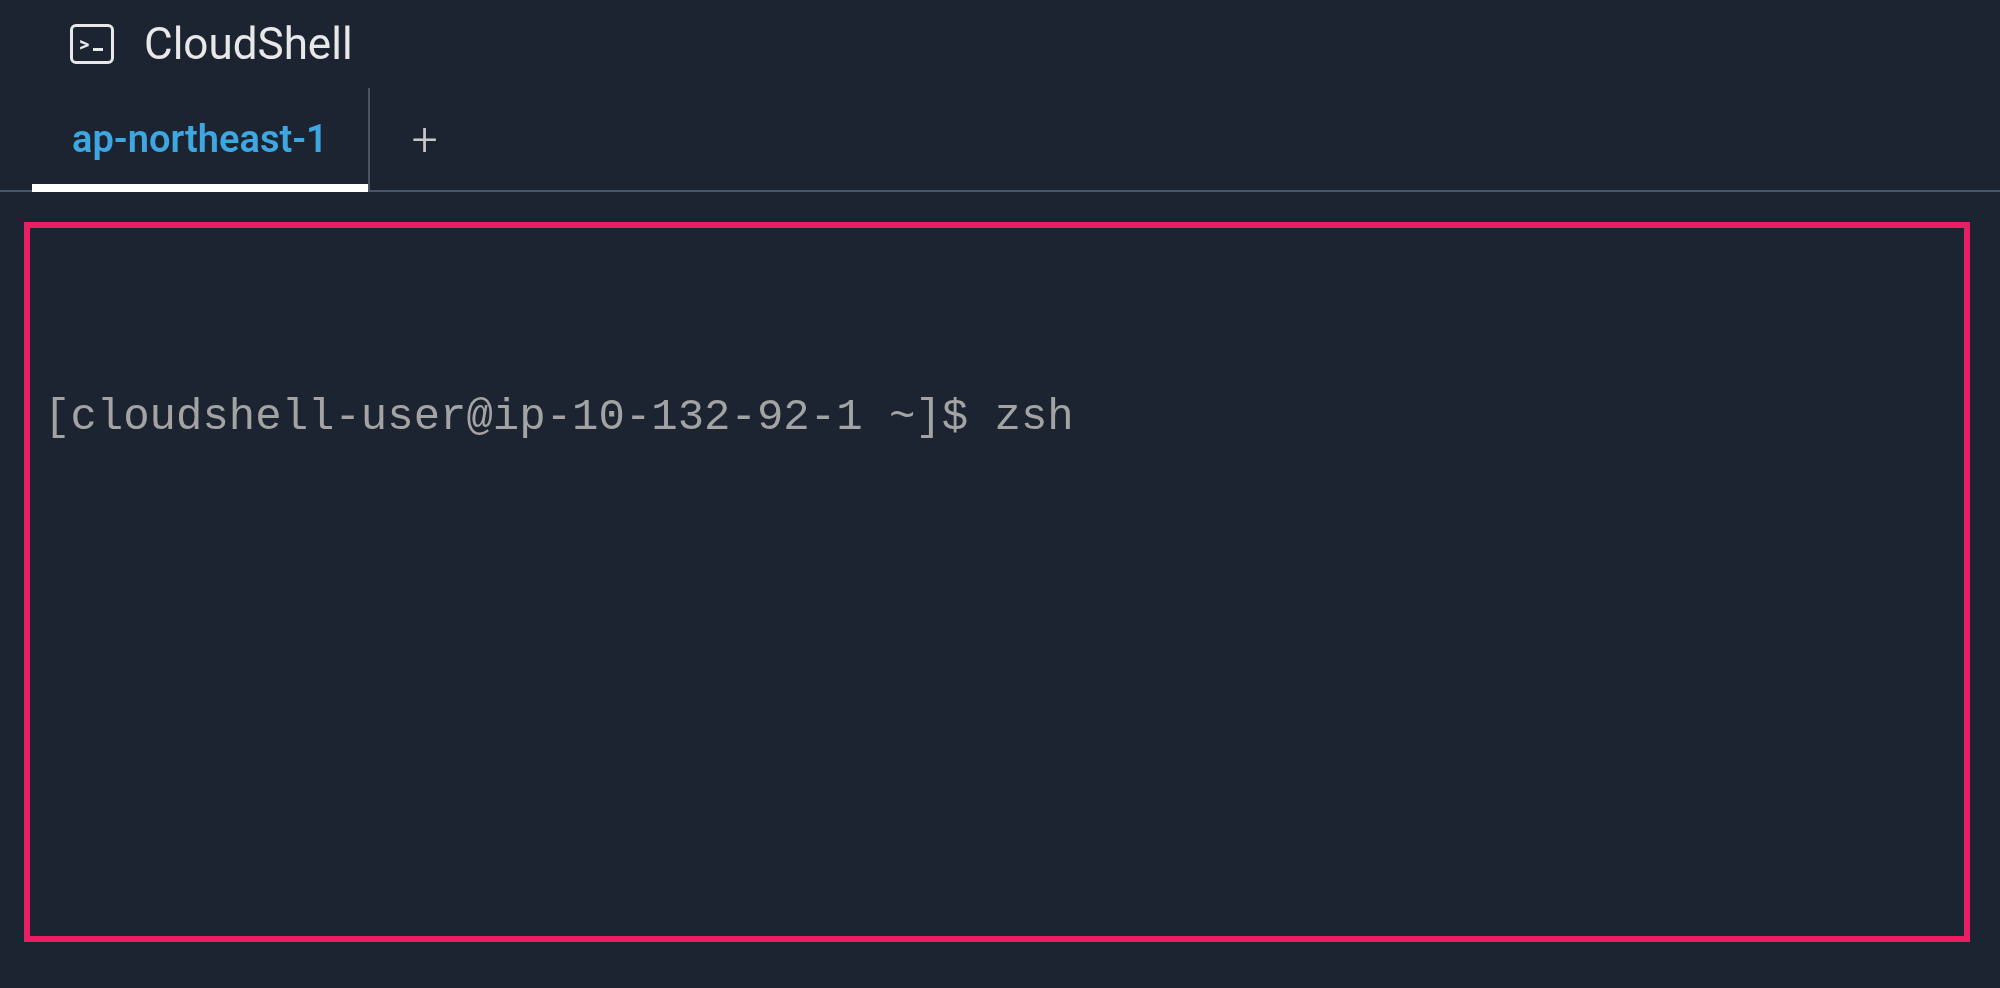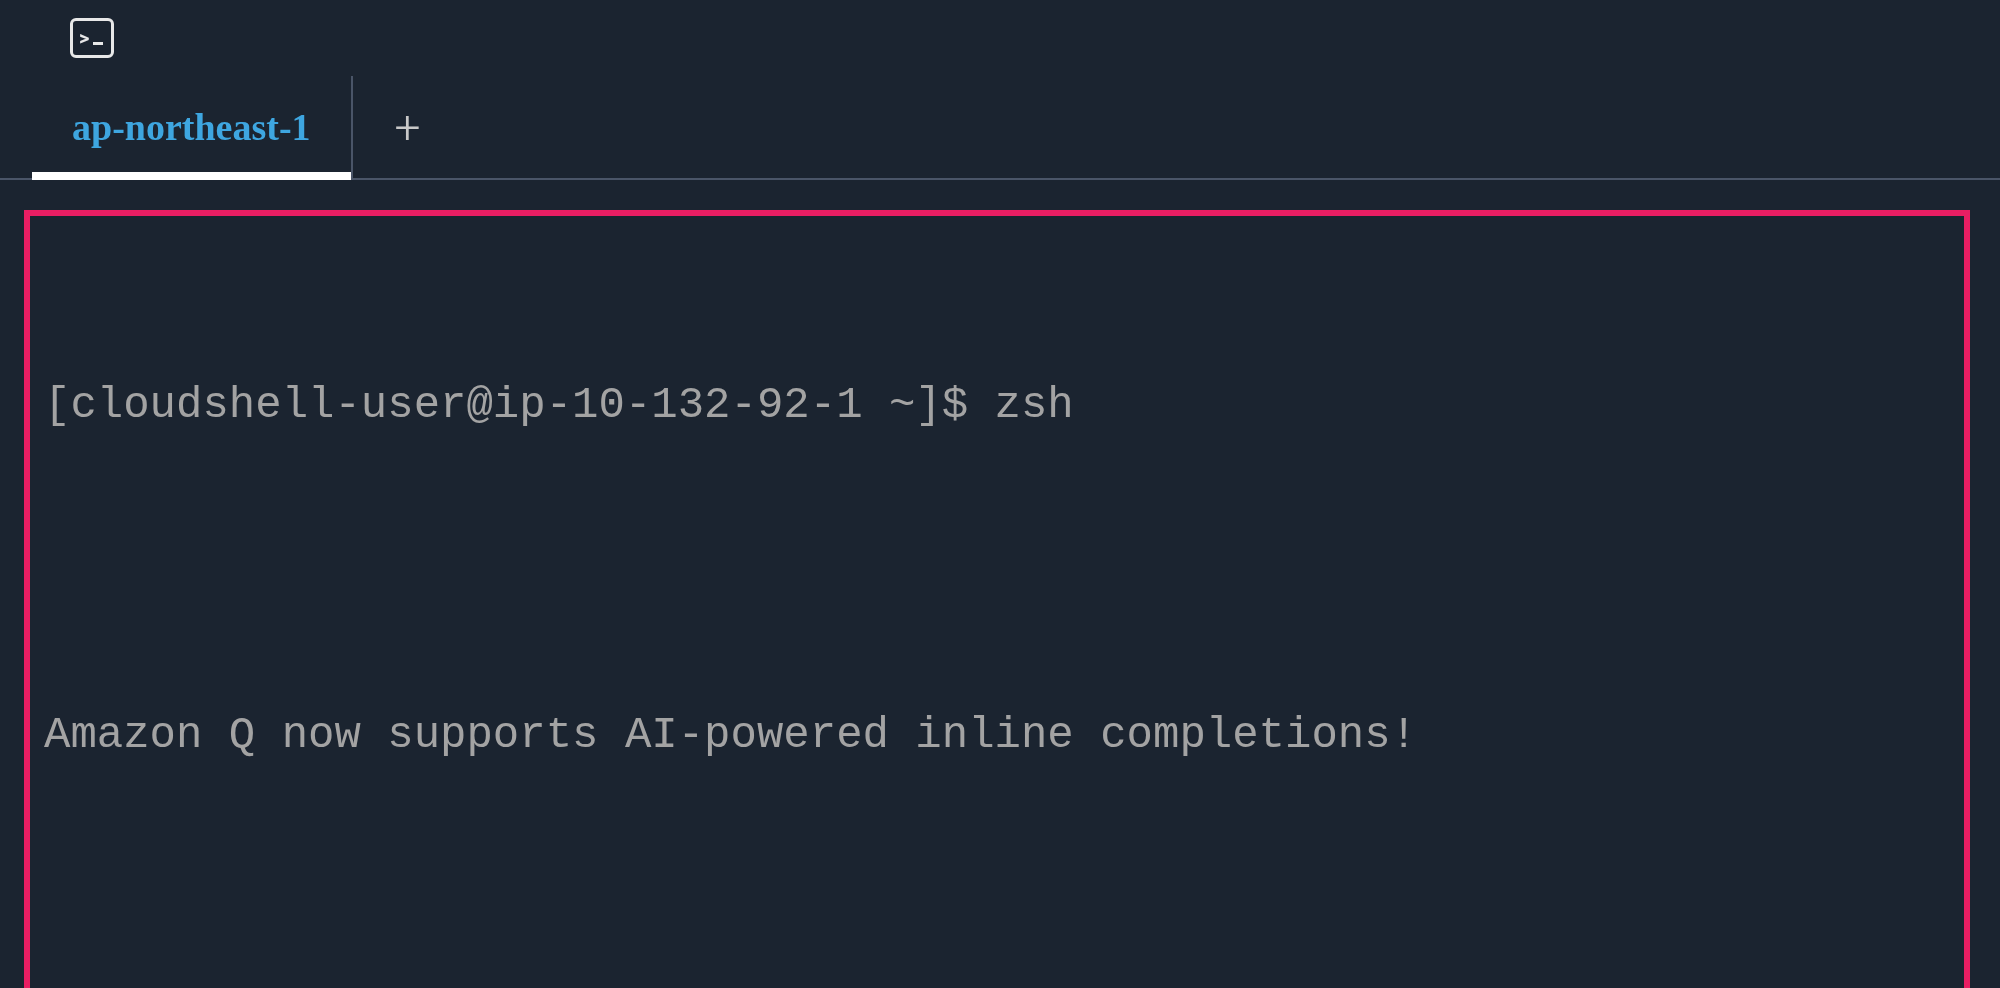--- a/index.html
+++ b/index.html
@@ -63,21 +63,20 @@
   .tab {
     display: flex;
     align-items: center;
     padding: 0 40px;
     font-size: 38px;
     color: #3ea6e0;
     font-weight: 600;
     border-right: 2px solid #4a5568;
     position: relative;
     cursor: pointer;
-    font-family: Liberation Serif, serif;
   }
   .tab.active::after {
     content: "";
     position: absolute;
     left: 0;
     right: 0;
     bottom: -2px;
     height: 8px;
     background: #fff;
   }
@@ -111,33 +110,33 @@
 </head>
 <body>
 
 <div class="header">
   <div class="terminal-icon-wrap">
     <div class="terminal-icon">
       <span class="caret">&gt;</span>
       <span class="underscore"></span>
     </div>
   </div>
+  <div class="title">CloudShell</div>
 </div>
 
 <div class="tab-bar">
   <div class="tab active">
     <span>ap-northeast-1</span>
   </div>
   <div class="add-tab">
     <span>+</span>
   </div>
 </div>
 
 <div class="terminal-area">
   <div class="highlight-box">
     <div class="term-line"><span>[cloudshell-user@ip-10-132-92-1 ~]$ </span><span>zsh</span></div>
     <div class="term-line"></div>
-    <div class="term-line">Amazon Q now supports AI-powered inline completions!</div>
     <div class="term-line"></div>
     
   </div>
 
 </div>
 
 </body></html>

